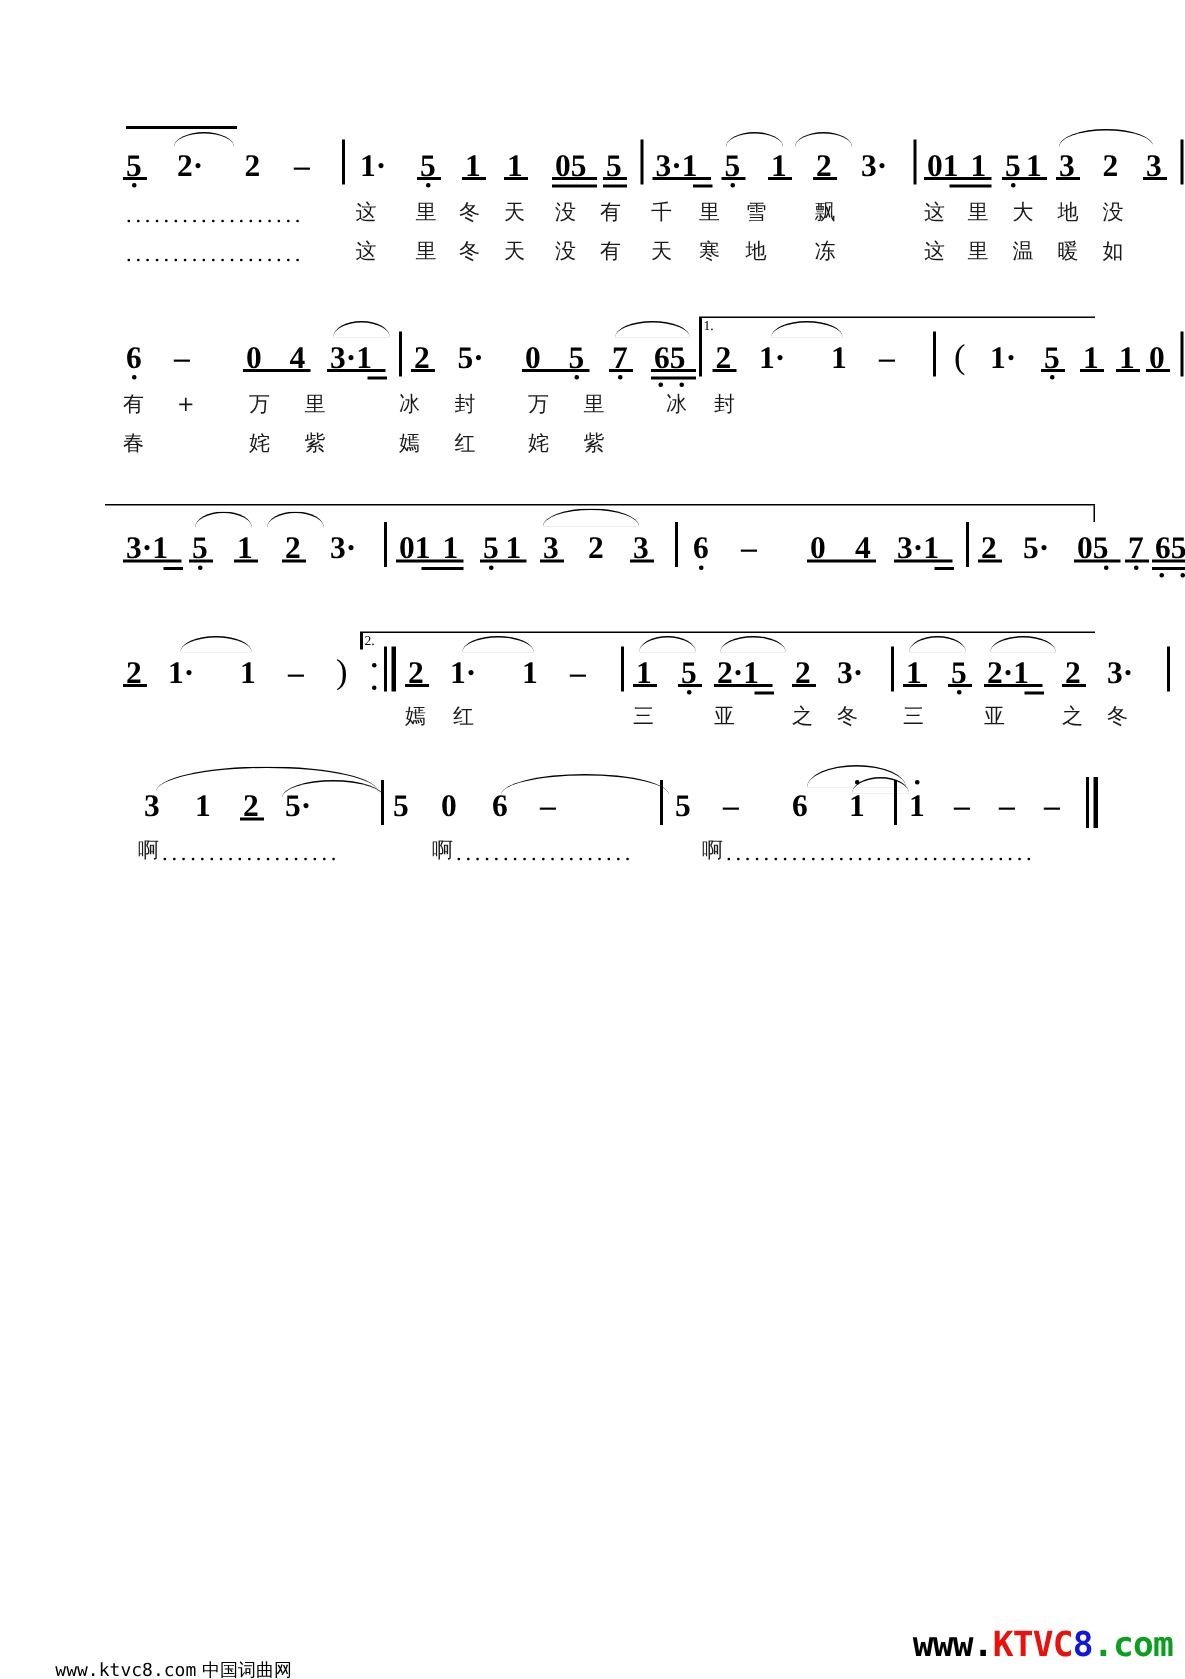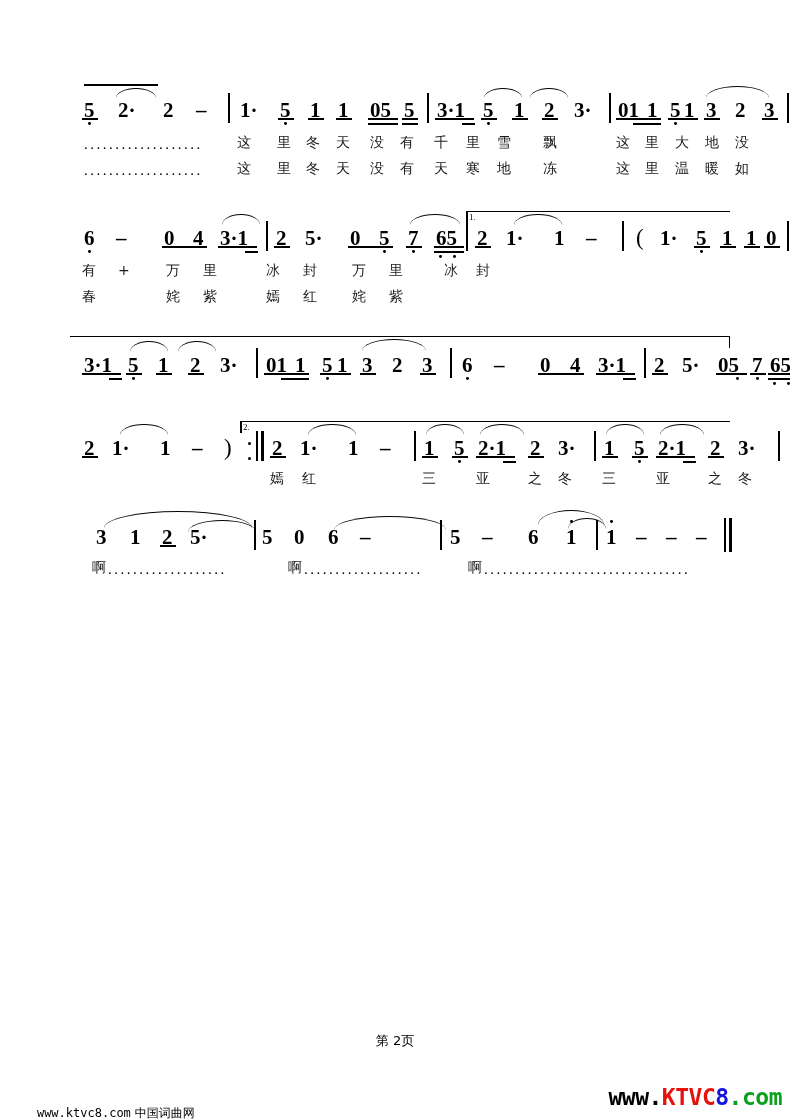--- a/index.html
+++ b/index.html
@@ -554,21 +554,20 @@
     <div class="lyricdots" style="left:108px; top:562px;">...................</div>
 
     <div class="lyric" style="left:288px; top:560px;">啊</div>
     <div class="lyricdots" style="left:304px; top:562px;">...................</div>
 
     <div class="lyric" style="left:468px; top:560px;">啊</div>
     <div class="lyricdots" style="left:484px; top:562px;">.................................</div>
 
   </div>
 
-  <div class="pagenum">第 2页</div>
 
   <div class="credit">
     <span>www.ktvc8.com</span><span class="cn"> 中国词曲网</span>
   </div>
 
   <div class="logo"><span style="color: rgb(0, 0, 0);">www.</span><span style="color: rgb(232, 18, 12);">KTV</span><span style="color: rgb(232, 18, 12);">C</span><span style="color: rgb(20, 20, 224);">8</span><span style="color: rgb(10, 160, 30);">.</span><span style="color: rgb(10, 160, 30);">com</span></div>
 
 </div>
 
 </body></html>

